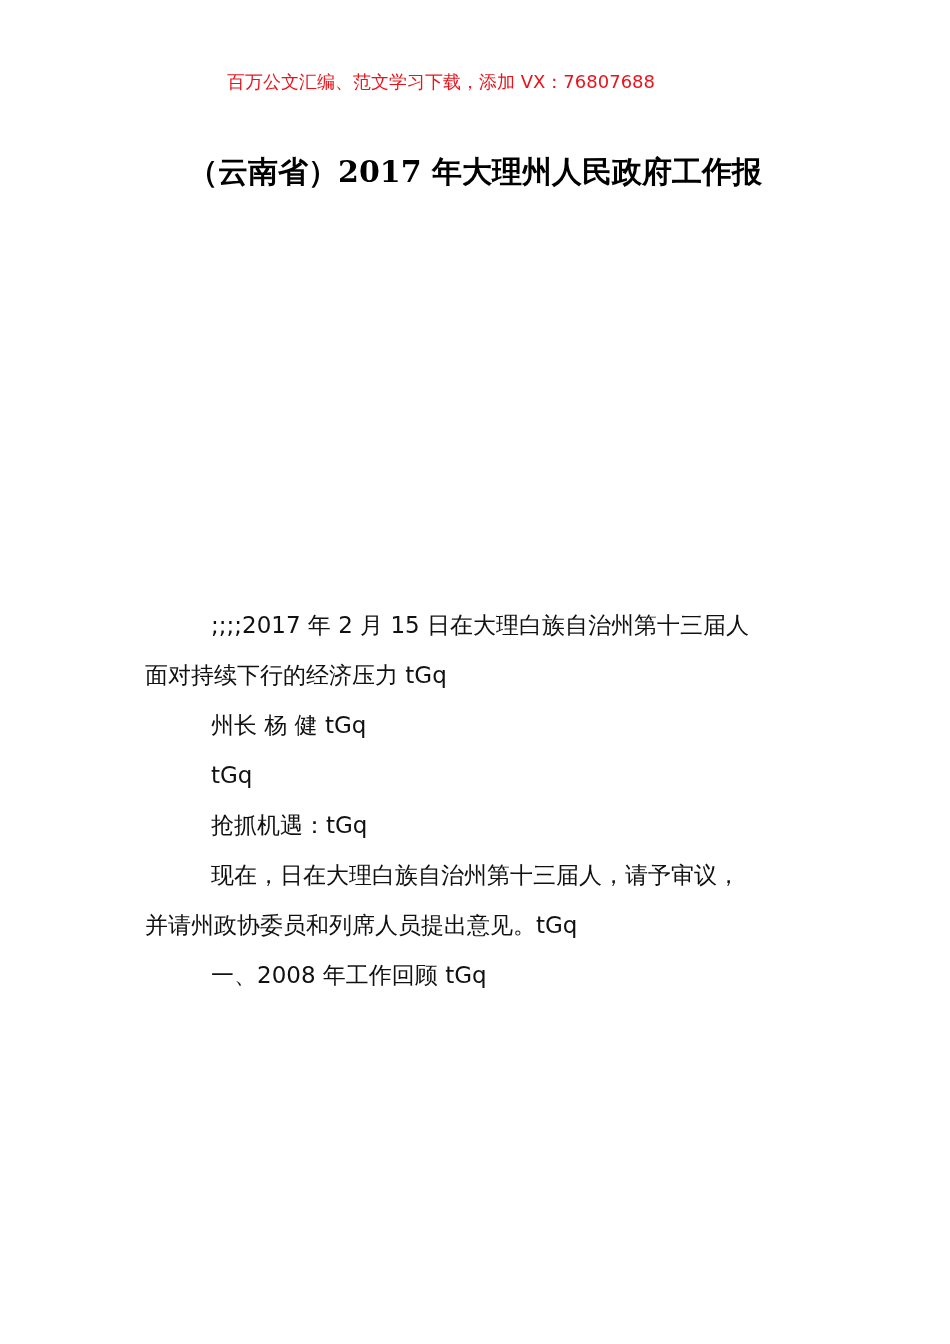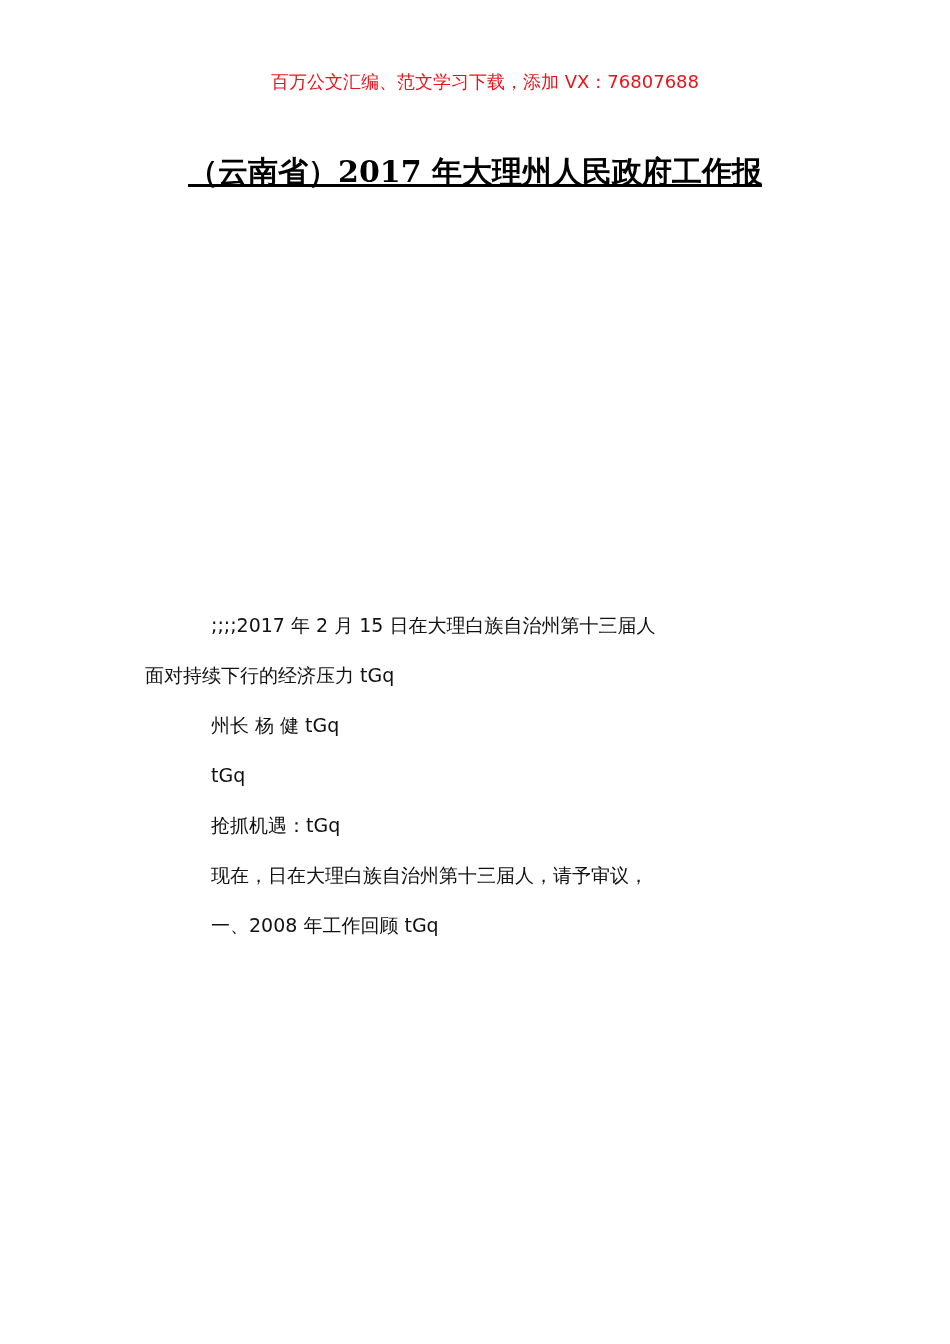--- a/index.html
+++ b/index.html
@@ -18,45 +18,43 @@
     .header-banner {
       position: absolute;
       top: 68px;
       left: 0;
       width: 882px;
       text-align: center;
       font-size: 18px;
       line-height: 28px;
       color: #e8141b;
       letter-spacing: 0px;
-      margin-left: 44px;
     }
     .title {
       position: absolute;
       top: 148px;
       left: 130px;
       width: 690px;
       text-align: center;
       font-family: "DejaVu Serif", "Liberation Serif", serif;
       font-weight: bold;
       font-size: 30px;
       line-height: 48px;
       color: #000000;
-      text-decoration: underline;
     }
     .title .line {
       display: block;
       white-space: nowrap;
     }
     .body-text {
       position: absolute;
       top: 600px;
       left: 145px;
       width: 690px;
-      font-size: 19px;
+      font-size: 23px;
       line-height: 50px;
       color: #111111;
     }
     .para {
       margin: 0;
       padding: 0;
     }
     .para .ln {
       display: block;
       white-space: nowrap;
@@ -84,17 +82,18 @@
     <span class="ln indent">州长 杨 健 tGq</span>
   </div>
   <div class="para">
     <span class="ln indent">tGq</span>
   </div>
   <div class="para">
     <span class="ln indent">抢抓机遇：tGq</span>
   </div>
   <div class="para">
     <span class="ln indent">现在，日在大理白族自治州第十三届人，请予审议，</span>
+    <span class="ln">并请州政协委员和列席人员提出意见。tGq</span>
   </div>
   <div class="para">
     <span class="ln indent">一、2008 年工作回顾 tGq</span>
   </div>
 </div>
 
 </body></html>

